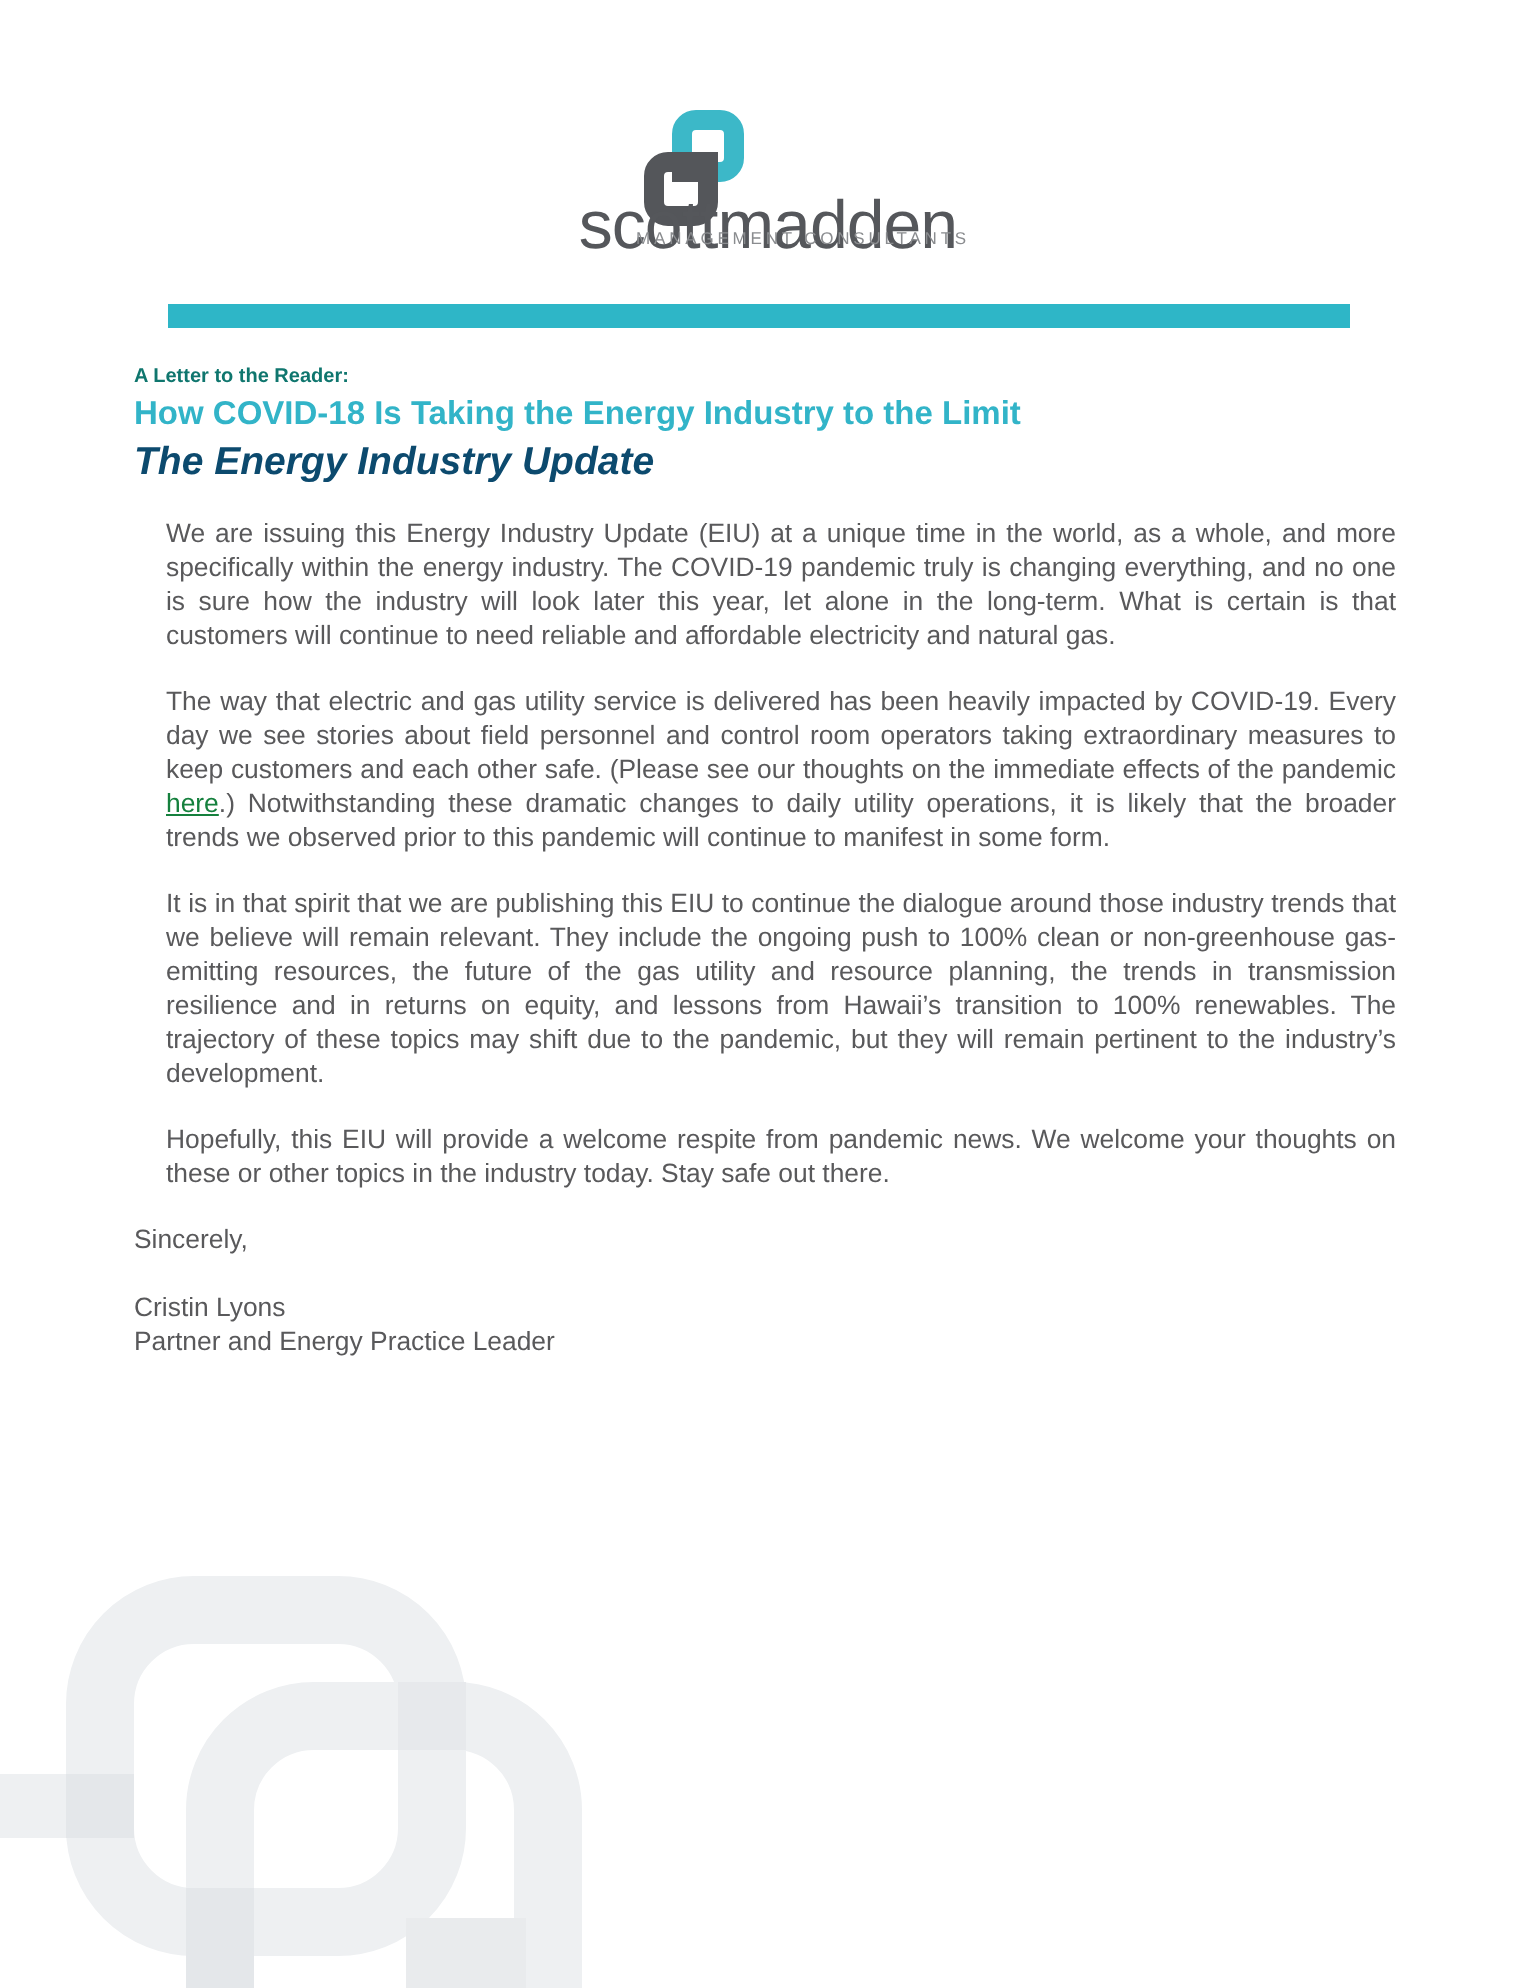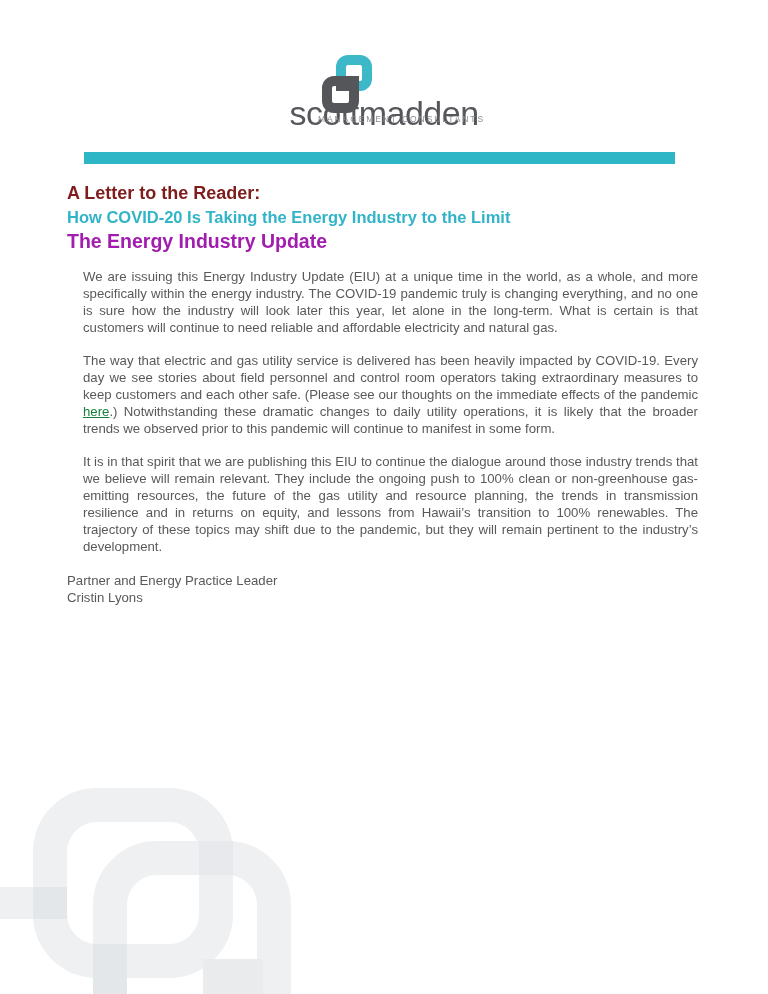--- a/index.html
+++ b/index.html
@@ -39,23 +39,23 @@
   }
 
   
   .divider-bar {
     position: absolute; left: 84px; top: 152px; width: 591px; height: 12px;
     background: #2eb6c7;
   }
 
   
   .content { position: absolute; left: 67px; top: 183px; width: 631px; }
-  .kicker { font-size: 18px; font-weight: 700; color: #7f1d1d; margin: 0 0 4px 0; }
+  .kicker { font-size: 10px; font-weight: 700; color: #0f766e; margin: 0 0 4px 0; }
   .headline { font-size: 16.5px; font-weight: 700; color: #32b4c8; margin: 0 0 3px 0; }
-  .title { font-size: 19.5px; font-weight: 700; color: #a21caf; margin: 0 0 15px 0; }
+  .title { font-size: 19.5px; font-weight: 700; color: #0c4a6e; margin: 0 0 15px 0; font-style: italic; }
   .para {
     font-size: 13.2px; line-height: 17px; color: #59595b;
     text-align: justify; margin: 0 0 16px 16px;
   }
   .here-link { color: #15803d; text-decoration: underline; cursor: pointer; }
   .closing { font-size: 13.2px; line-height: 17px; color: #59595b; margin: 0 0 17px 0; }
   .signature { font-size: 13.2px; line-height: 17px; color: #59595b; margin-top: 17px; }
 
   
   .wm { position: absolute; pointer-events: none; }
@@ -90,30 +90,32 @@
       <span class="weave-patch"></span>
     </div>
     <div class="wordmark">scottmadden</div>
     <div class="tagline">MANAGEMENT CONSULTANTS</div>
   </header>
 
   <div class="divider-bar"></div>
 
   <main class="content">
     <div class="kicker">A Letter to the Reader:</div>
-    <h1 class="headline">How COVID-20 Is Taking the Energy Industry to the Limit</h1>
+    <h1 class="headline">How COVID-18 Is Taking the Energy Industry to the Limit</h1>
     <h2 class="title">The Energy Industry Update</h2>
 
     <p class="para">We are issuing this Energy Industry Update (EIU) at a unique time in the world, as a whole, and more specifically within the energy industry. The COVID-19 pandemic truly is changing everything, and no one is sure how the industry will look later this year, let alone in the long-term. What is certain is that customers will continue to need reliable and affordable electricity and natural gas.</p>
 
     <p class="para"><span>The way that electric and gas utility service is delivered has been heavily impacted by COVID-19. Every day we see stories about field personnel and control room operators taking extraordinary measures to keep customers and each other safe. (Please see our thoughts on the immediate effects of the pandemic </span><a class="here-link">here</a><span>.) Notwithstanding these dramatic changes to daily utility operations, it is likely that the broader trends we observed prior to this pandemic will continue to manifest in some form.</span></p>
 
     <p class="para">It is in that spirit that we are publishing this EIU to continue the dialogue around those industry trends that we believe will remain relevant. They include the ongoing push to 100% clean or non-greenhouse gas-emitting resources, the future of the gas utility and resource planning, the trends in transmission resilience and in returns on equity, and lessons from Hawaii’s transition to 100% renewables. The trajectory of these topics may shift due to the pandemic, but they will remain pertinent to the industry’s development.</p>
 
+    <p class="para">Hopefully, this EIU will provide a welcome respite from pandemic news. We welcome your thoughts on these or other topics in the industry today. Stay safe out there.</p>
 
+    <div class="closing">Sincerely,</div>
 
     <div class="signature">
+      <div>Cristin Lyons</div>
       <div>Partner and Energy Practice Leader</div>
-      <div>Cristin Lyons</div>
     </div>
   </main>
 
 </div>
 
 </body></html>

